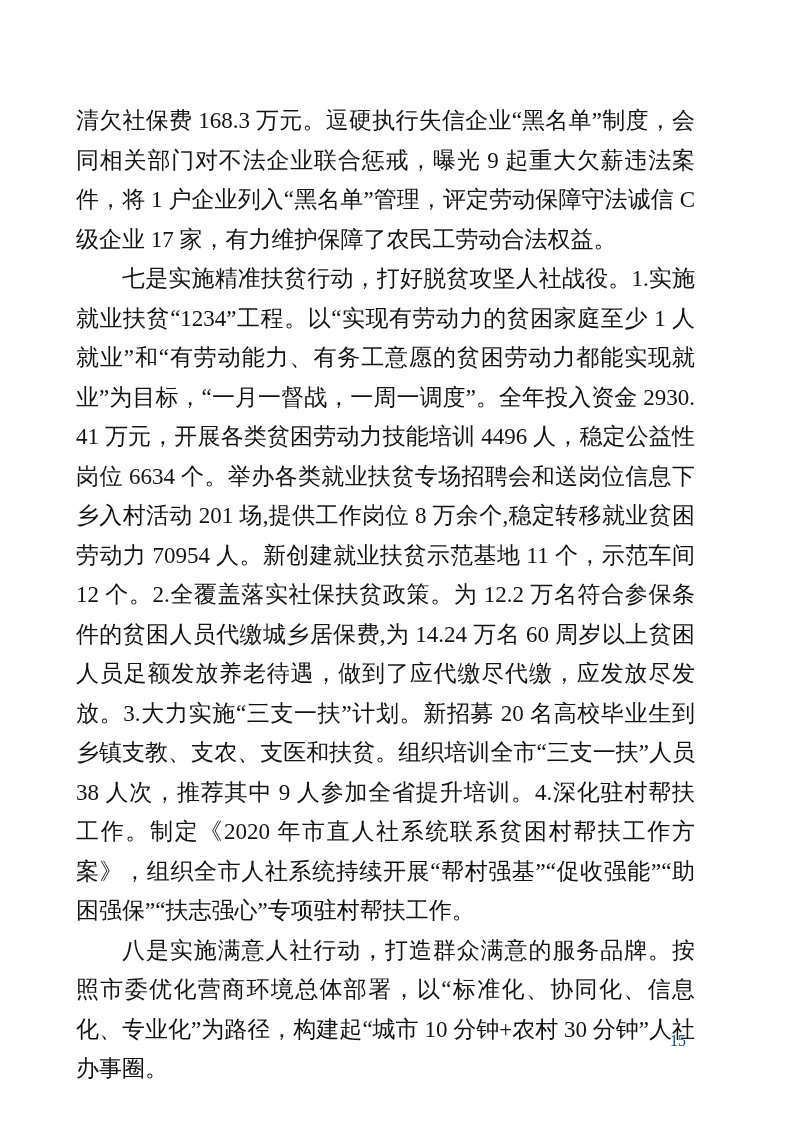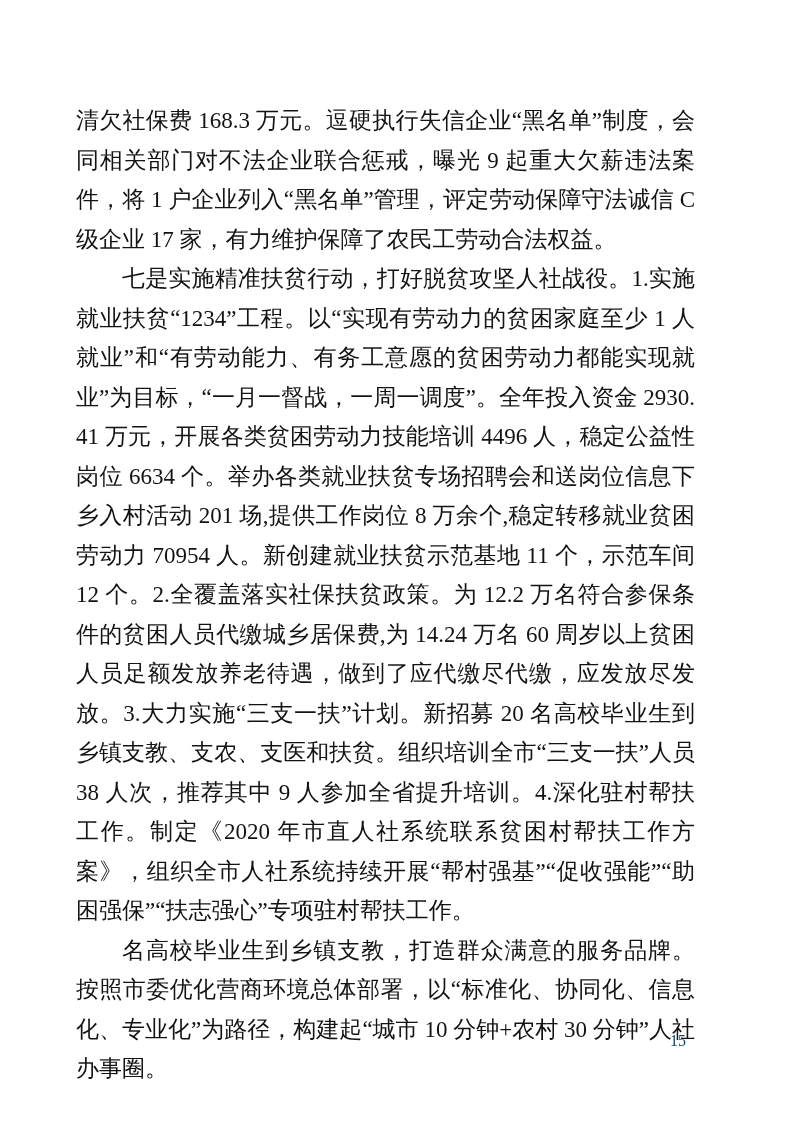--- a/index.html
+++ b/index.html
@@ -52,18 +52,18 @@
 </head>
 <body>
 
 <div class="page">
   <div class="content">
 
     <p class="para"><span class="n">清欠社保费 168.3 万元。逗硬执行失信企业“黑名单”制度，会同相关部门对不法企业联合惩戒，曝光 9 起重大欠薪违法案件，将 1 户企业列入“黑名单”管理，评定劳动保障守法诚信 C 级企业 17 家，有力维护保障了农民工劳动合法权益。</span></p>
 
     <p class="para indent"><span class="b">七是实施精准扶贫行动，打好脱贫攻坚人社战役。1.实施就业扶贫“1234”工程。</span><span class="n">以“实现有劳动力的贫困家庭至少 1 人就业”和“有劳动能力、有务工意愿的贫困劳动力都能实现就业”为目标，“一月一督战，一周一调度”。全年投入资金 2930.41 万元，开展各类贫困劳动力技能培训 4496 人，稳定公益性岗位 6634 个。举办各类就业扶贫专场招聘会和送岗位信息下乡入村活动 201 场,提供工作岗位 8 万余个,稳定转移就业贫困劳动力 70954 人。新创建就业扶贫示范基地 11 个，示范车间 12 个。</span><span class="b">2.全覆盖落实社保扶贫政策。</span><span class="n">为 12.2 万名符合参保条件的贫困人员代缴城乡居保费,为 14.24 万名 60 周岁以上贫困人员足额发放养老待遇，做到了应代缴尽代缴，应发放尽发放。</span><span class="b">3.大力实施“三支一扶”计划。</span><span class="n">新招募 20 名高校毕业生到乡镇支教、支农、支医和扶贫。组织培训全市“三支一扶”人员 38 人次，推荐其中 9 人参加全省提升培训。</span><span class="b">4.深化驻村帮扶工作。</span><span class="n">制定《2020 年市直人社系统联系贫困村帮扶工作方案》，组织全市人社系统持续开展“帮村强基”“促收强能”“助困强保”“扶志强心”专项驻村帮扶工作。</span></p>
 
-    <p class="para indent"><span class="b">名高校毕业生到乡镇支教，打造群众满意的服务品牌。</span><span class="n">按照市委优化营商环境总体部署，以“标准化、协同化、信息化、专业化”为路径，构建起“城市 10 分钟+农村 30 分钟”人社办事圈。</span></p>
+    <p class="para indent"><span class="b">八是实施满意人社行动，打造群众满意的服务品牌。</span><span class="n">按照市委优化营商环境总体部署，以“标准化、协同化、信息化、专业化”为路径，构建起“城市 10 分钟+农村 30 分钟”人社办事圈。</span></p>
 
   </div>
 
   <div class="pagenum">15</div>
 </div>
 
 </body></html>

